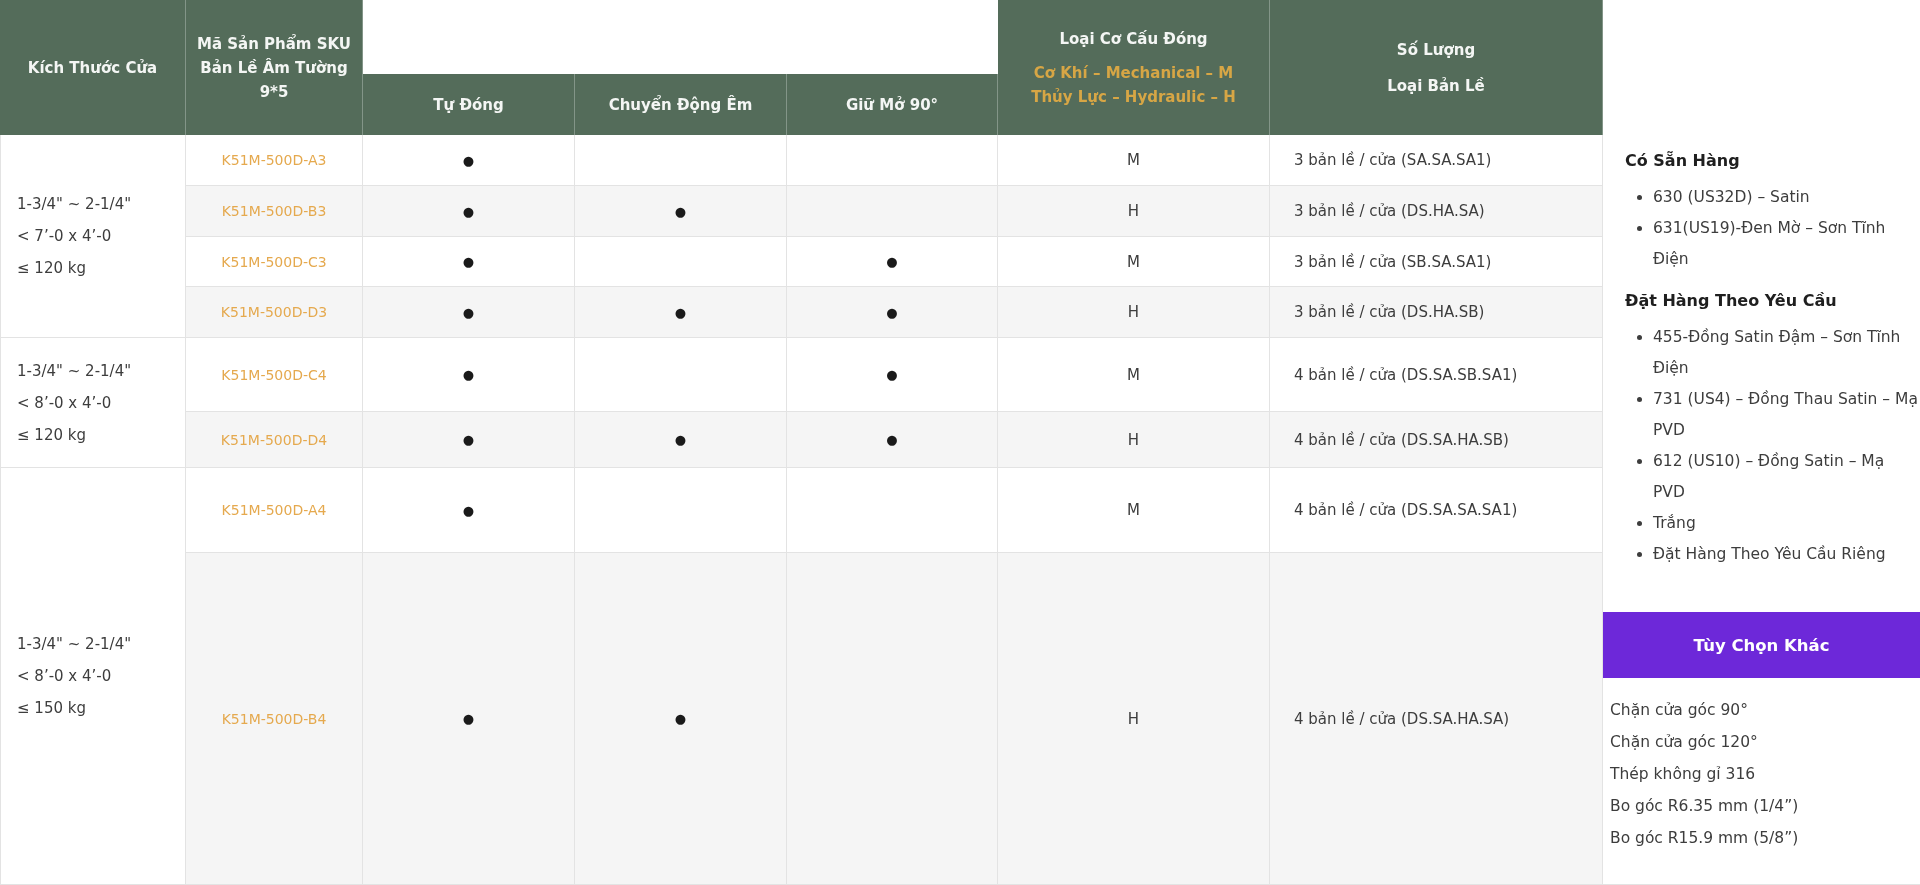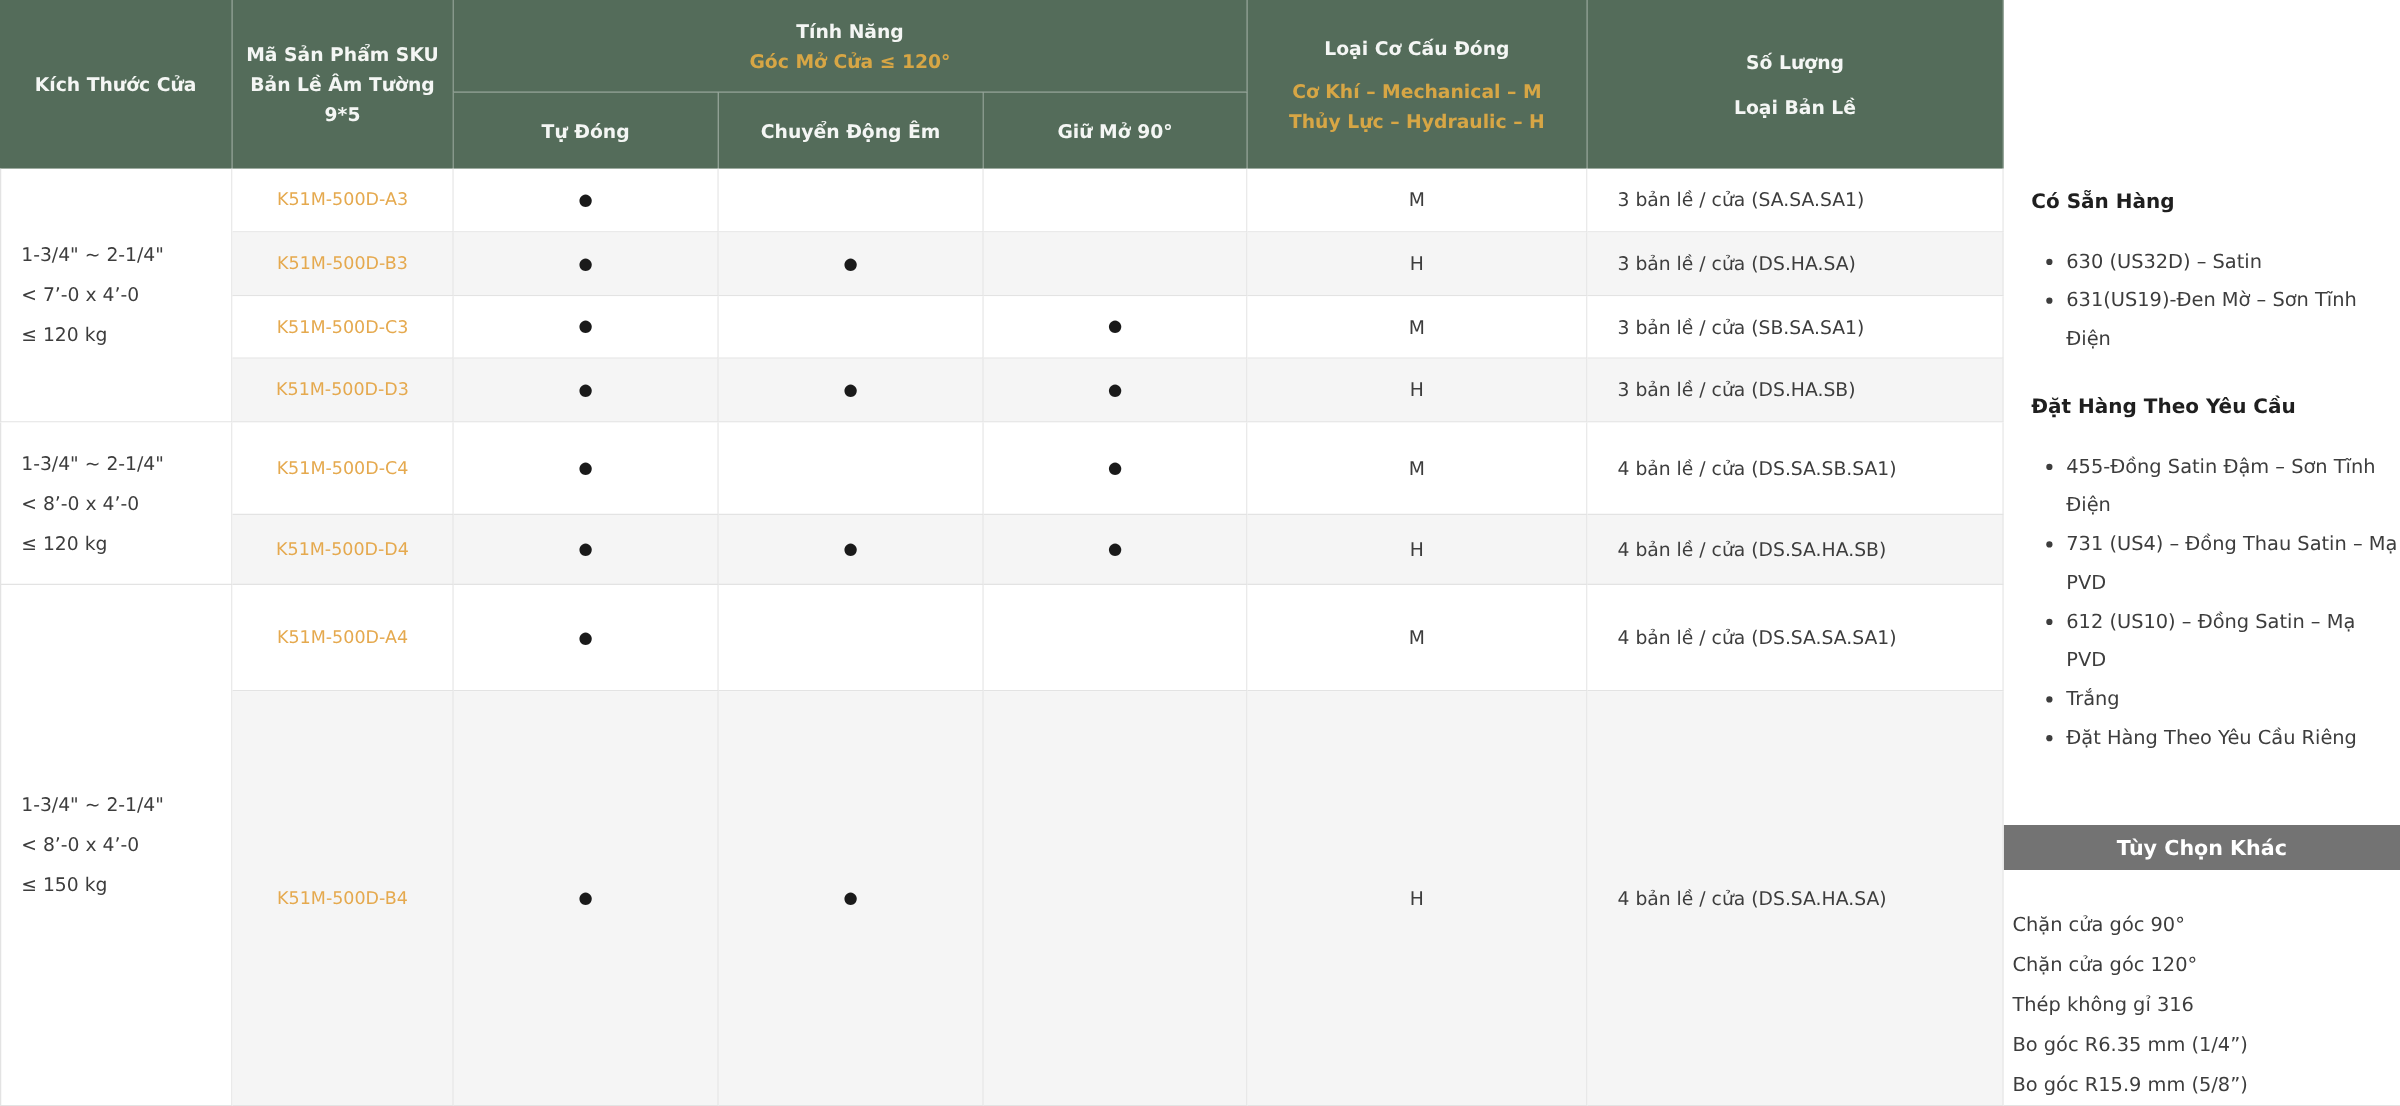--- a/index.html
+++ b/index.html
@@ -56,48 +56,44 @@
   .hdr-c8{grid-column:8;grid-row:1/3}
   .size-g1{grid-column:1;grid-row:3/7}
   .size-g2{grid-column:1;grid-row:7/9}
   .size-g3{grid-column:1;grid-row:9/11}
 
   
   .panel {
     grid-column:8; grid-row:3/11; background:#fff;
     border-bottom:1px solid #E3E3E3;
     font-size:15.5px; color:#3D3D3D; overflow:hidden;
-    display:flex; flex-direction:column;gap:12px;
+    display:flex; flex-direction:column;
   }
   .panel h3 { font-size:16px; font-weight:700; color:#1F1F1F; margin:16px 0 0 22px; }
   .panel ul { list-style:disc; margin:12px 0 0 0; padding-left:50px; padding-right:0; line-height:31px; }
   .panel .banner {
-    margin-top:42px; height:66px; background:#737373; color:#FFFFFF;
+    margin-top:42px; height:66px; background:#6d28d9; color:#FFFFFF;
     font-size:16.5px; font-weight:700; display:flex; align-items:center; justify-content:center;
   }
   .panel .plain-list { margin:16px 0 0 7px; line-height:32px; }
 </style>
 </head>
 <body>
 
 <div class="page">
   <div class="spec-table">
 
     <div class="th hdr-c1">
       <span>Kích Thước Cửa</span>
     </div>
 
     <div class="th hdr-c2">
       <span>Mã Sản Phẩm SKU Bản Lề Âm Tường 9*5</span>
     </div>
 
-    <div class="th hdr-feat th-features">
-      <span>Tính Năng</span>
-      <span class="gold">Góc Mở Cửa ≤ 120°</span>
-    </div>
 
     <div class="th hdr-sub4">
       <span>Chuyển Động Êm</span>
     </div>
     <div class="th hdr-sub3">
       <span>Tự Đóng</span>
     </div>
     <div class="th hdr-sub5">
       <span>Giữ Mở 90°</span>
     </div>

